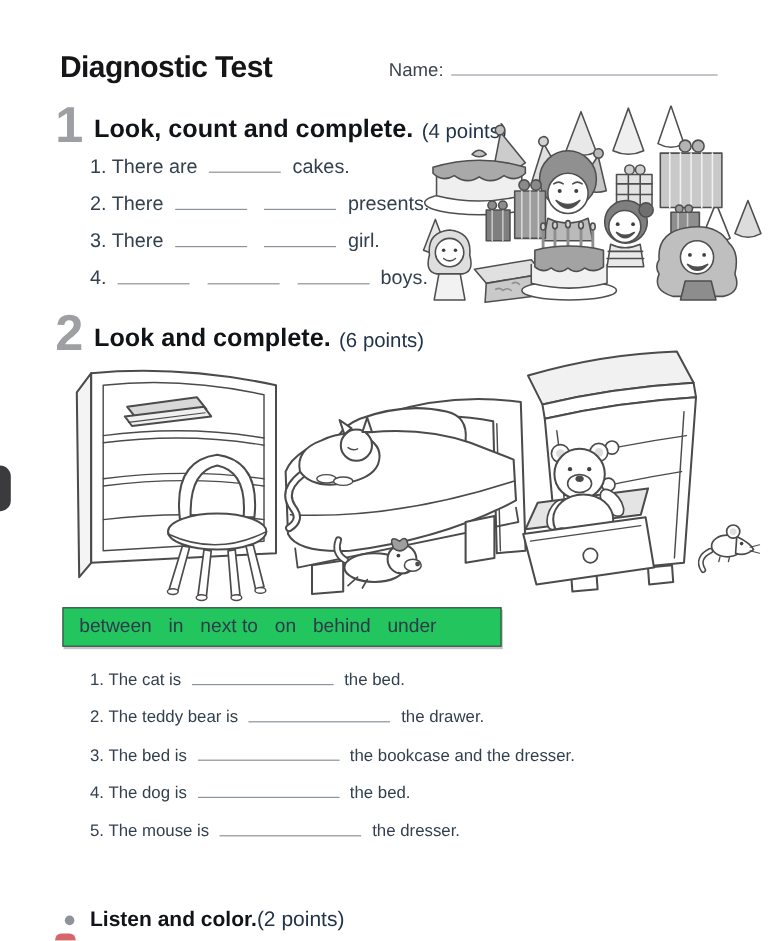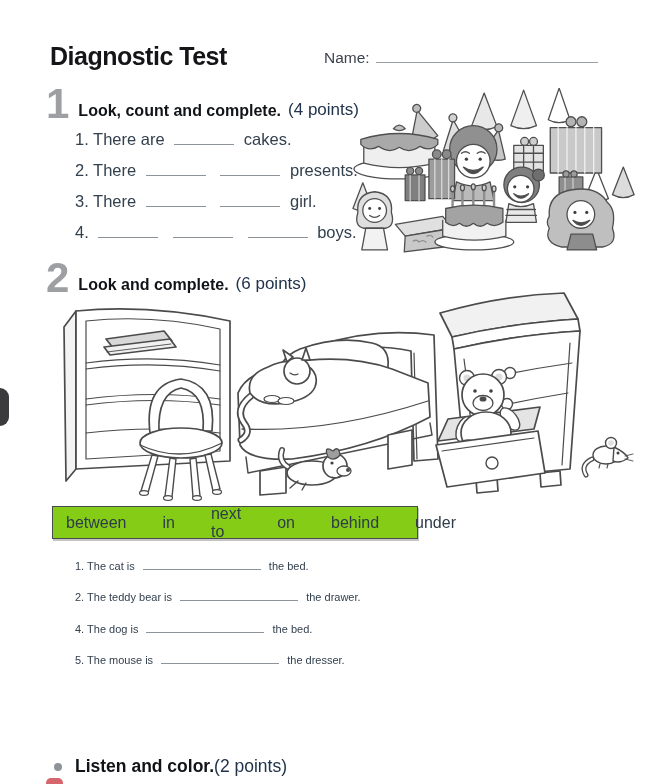--- a/index.html
+++ b/index.html
@@ -7,37 +7,37 @@
         font-family:"Liberation Sans","DejaVu Sans",sans-serif;color:#33404e;}
   
   .title{position:absolute;top:42px;left:50px;font-size:25px;font-weight:800;
          letter-spacing:-0.5px;color:#151518;}
   .name-row{position:absolute;top:48px;left:324px;font-size:15.5px;color:#3c4450;}
   .name-line{display:inline-block;width:222px;height:14px;border-bottom:1.6px solid #9aa0a6;
              margin-left:6px;vertical-align:baseline;}
   
   .sec-head{position:absolute;left:46px;display:flex;align-items:flex-end;}
   .sec-head .num{font-size:42px;font-weight:800;color:#9d9fa2;line-height:0.78;margin-right:9px;}
-  .sec-head .head-txt{font-size:16px;font-weight:800;color:#101317;padding-bottom:1px;}
+  .sec-head .head-txt{font-size:21px;font-weight:800;color:#101317;padding-bottom:1px;}
   .sec-head .pts{font-size:17px;color:#21344b;margin-left:7px;padding-bottom:1px;}
   .sec1-head{top:88px;}
   .sec2-head{top:262px;}
   
   .items{position:absolute;top:124px;left:75px;width:330px;font-size:16.5px;}
   .items .row{height:31px;line-height:31px;white-space:nowrap;}
-  .sentences{position:absolute;top:551px;left:75px;width:560px;font-size:11px;}
+  .sentences{position:absolute;top:551px;left:75px;width:560px;font-size:14px;}
   .sentences .row{height:31.4px;line-height:31.4px;white-space:nowrap;}
   .blank{display:inline-block;height:13px;border-bottom:1.6px solid #8d939a;margin:0 5px;}
   .blank.b60{width:60px;}
   .blank.b118{width:118px;}
   
   .word-bank{position:absolute;top:506px;left:52px;width:366px;height:33px;
              border:1.8px solid #46494d;box-shadow:1px 2px 0 rgba(90,90,90,.35);
-             display:flex;align-items:center;gap:36px;padding-left:13px;box-sizing:border-box;
-             font-size:16px;color:#2e3b49;background:#84cc16;}
+             display:flex;align-items:center;gap:14px;padding-left:13px;box-sizing:border-box;
+             font-size:16px;color:#2e3b49;background:#22c55e;}
   
   .listen-row{position:absolute;top:756px;left:54px;display:flex;align-items:center;font-size:17.5px;}
   .listen-row .bullet{width:8px;height:8px;border-radius:50%;background:#8e9399;margin-right:13px;}
   .listen-row .head-txt{font-weight:800;color:#101317;}
   .listen-row .pts{color:#21344b;margin-left:0;}
   
   .party-svg{position:absolute;top:88px;left:348px;}
   .bedroom-svg{position:absolute;top:283px;left:40px;}
   
   .edge-mark{position:absolute;left:0;top:388px;width:9px;height:38px;background:#3b3b3d;
@@ -326,20 +326,26 @@
       <span class="blank b118"></span>
       <span>the bed.</span>
     </div>
     <div class="row">
       <span>2.</span>
       <span>The teddy bear is</span>
       <span class="blank b118"></span>
       <span>the drawer.</span>
     </div>
     <div class="row">
+      <span>3.</span>
+      <span>The bed is</span>
+      <span class="blank b118"></span>
+      <span>the bookcase and the dresser.</span>
+    </div>
+    <div class="row">
       <span>4.</span>
       <span>The dog is</span>
       <span class="blank b118"></span>
       <span>the bed.</span>
     </div>
     <div class="row">
       <span>5.</span>
       <span>The mouse is</span>
       <span class="blank b118"></span>
       <span>the dresser.</span>

